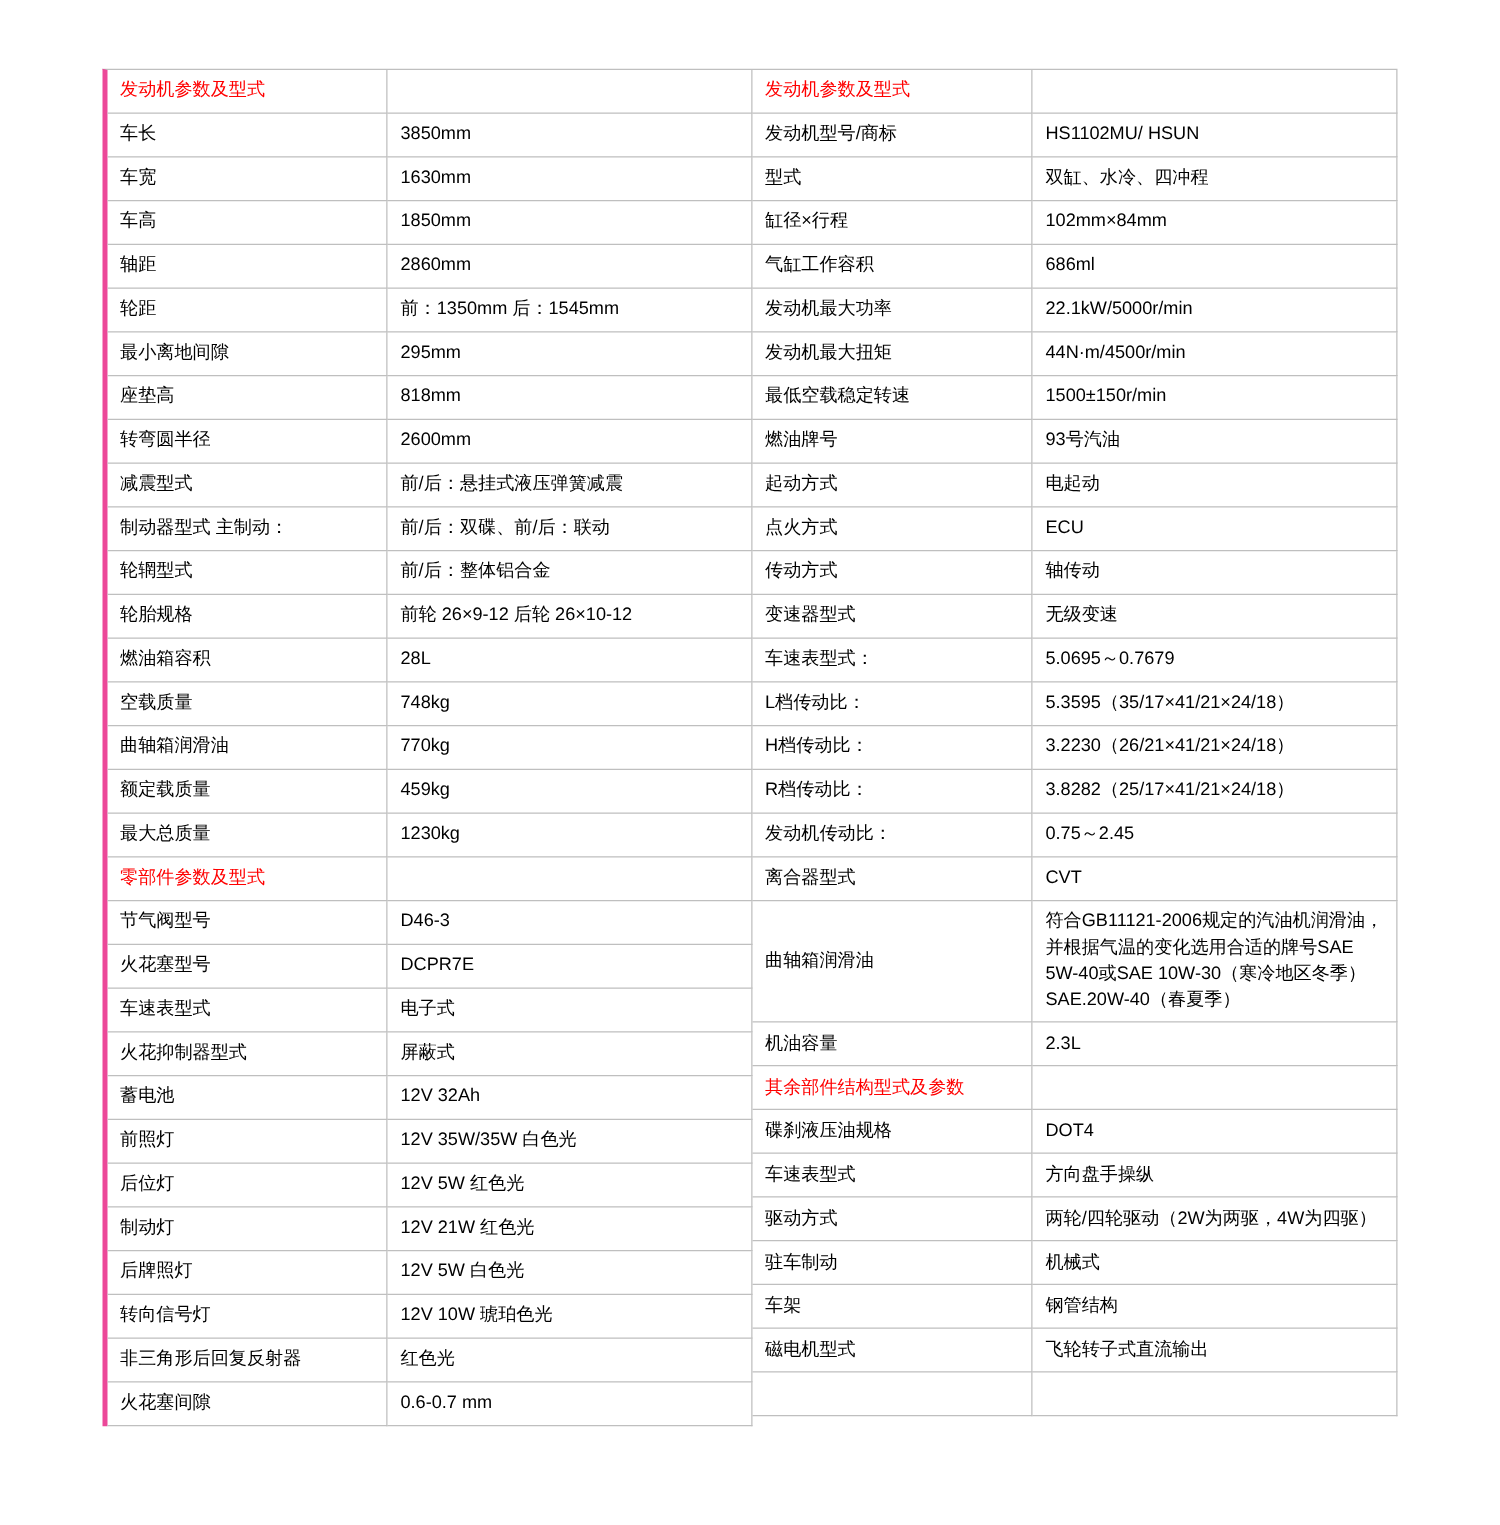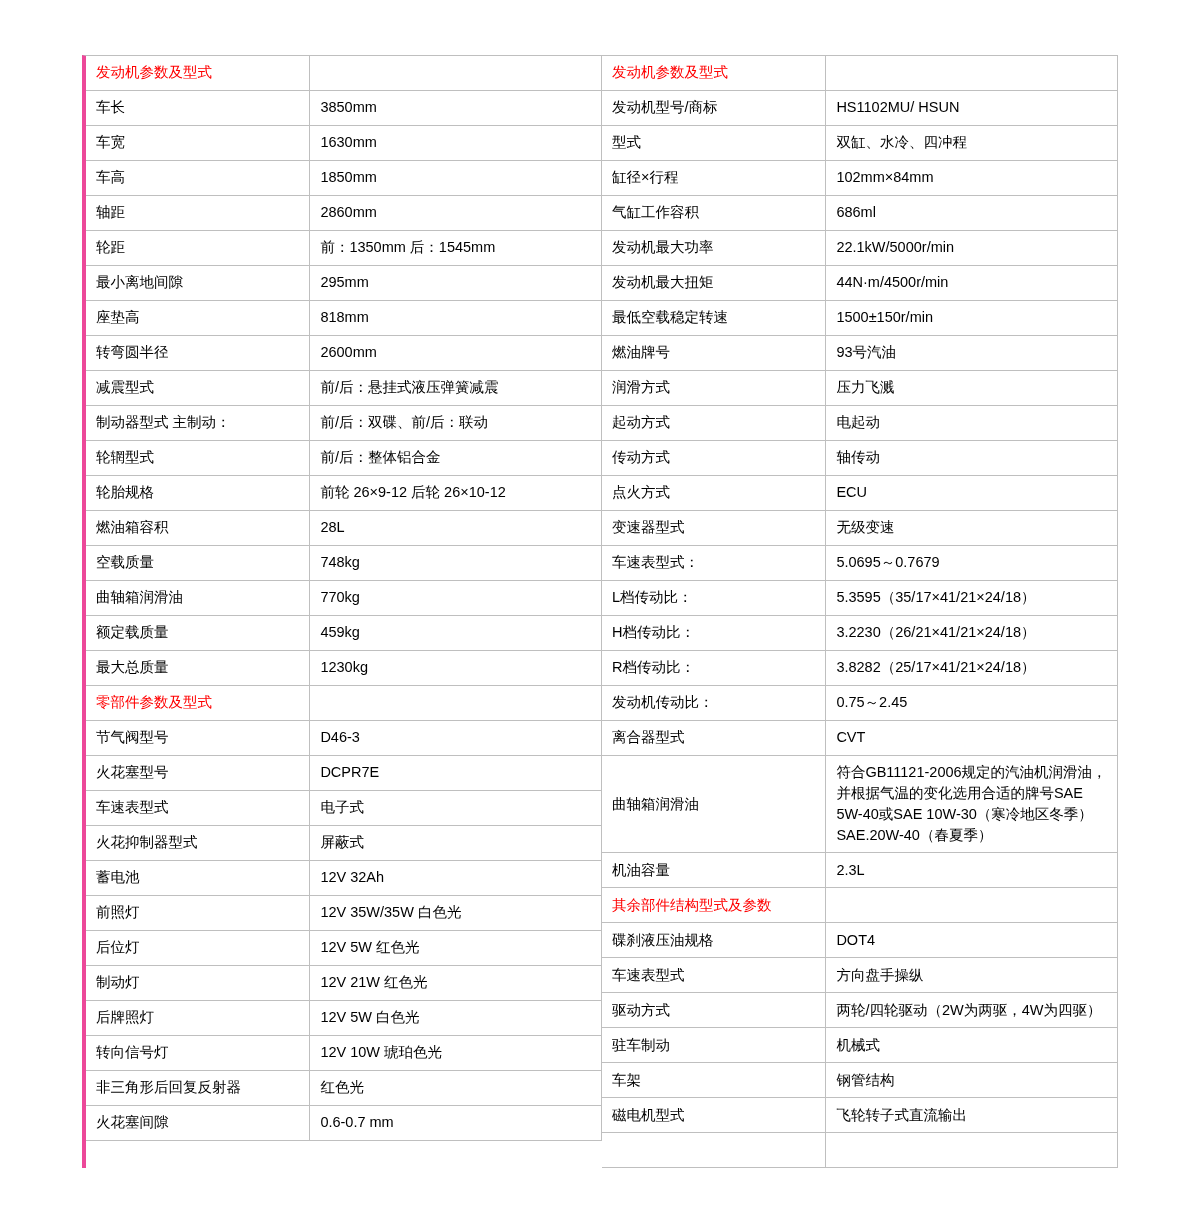--- a/index.html
+++ b/index.html
@@ -242,34 +242,30 @@
           </tr>
           <tr>
             <td class="label">最低空载稳定转速</td>
             <td class="value">1500±150r/min</td>
           </tr>
           <tr>
             <td class="label">燃油牌号</td>
             <td class="value">93号汽油</td>
           </tr>
           <tr>
-            <td class="label">润滑方式</td>
-            <td class="value">压力飞溅</td>
-          </tr>
-          <tr>
             <td class="label">起动方式</td>
             <td class="value">电起动</td>
           </tr>
           <tr>
+            <td class="label">点火方式</td>
+            <td class="value">ECU</td>
+          </tr>
+          <tr>
             <td class="label">传动方式</td>
             <td class="value">轴传动</td>
-          </tr>
-          <tr>
-            <td class="label">点火方式</td>
-            <td class="value">ECU</td>
           </tr>
           <tr>
             <td class="label">变速器型式</td>
             <td class="value">无级变速</td>
           </tr>
           <tr>
             <td class="label">车速表型式：</td>
             <td class="value">5.0695～0.7679</td>
           </tr>
           <tr>

